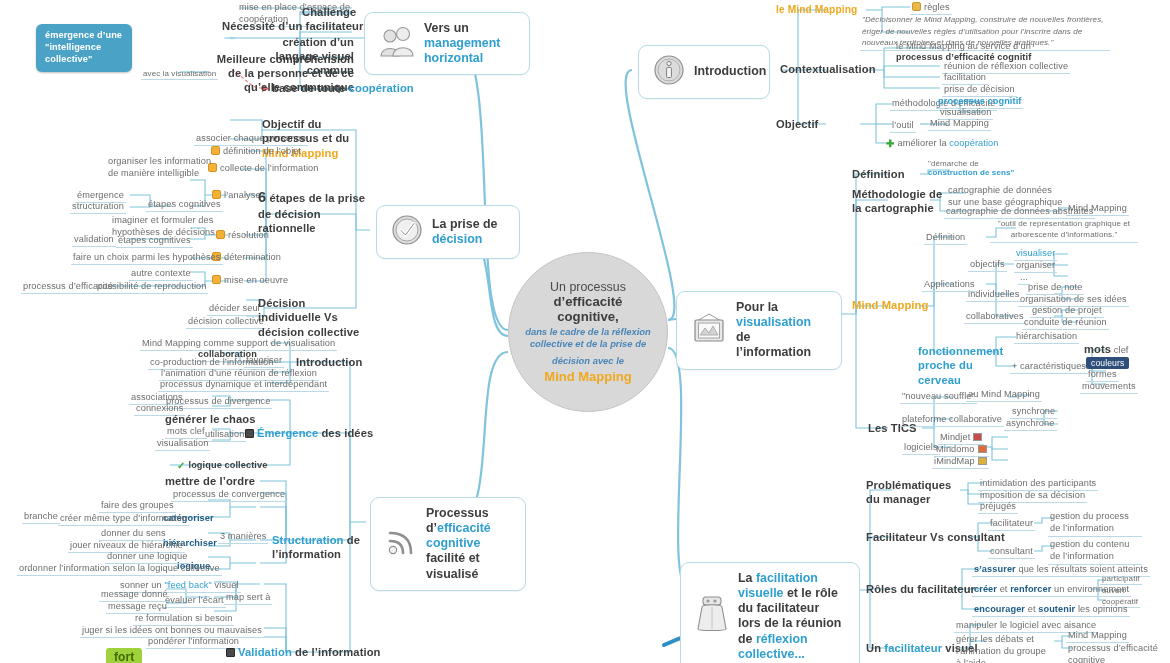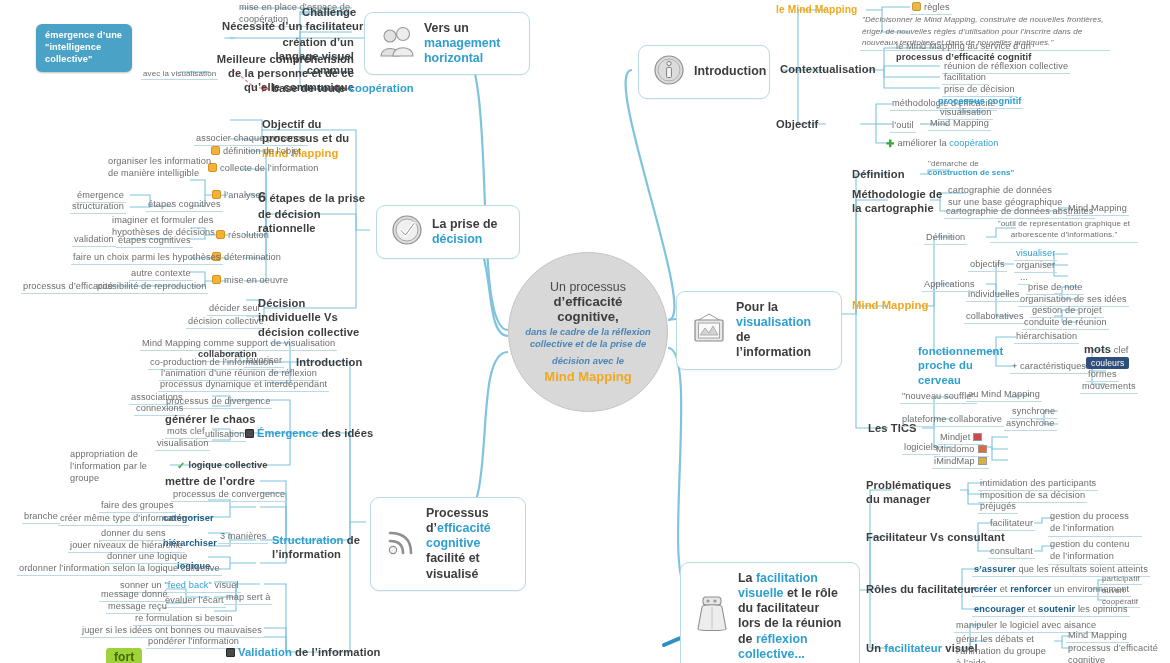--- a/index.html
+++ b/index.html
@@ -455,21 +455,20 @@
   <div class="node s11 b dark" style="left:296px; top:356px;">Introduction</div>
 
   <div class="node s9 grey ul" style="left:164px; top:396px;">processus de divergence</div>
   <div class="node s9 grey ul" style="left:129px; top:392px;">associations</div>
   <div class="node s9 grey ul" style="left:134px; top:403px;">connexions</div>
   <div class="node s11 b dark" style="left:165px; top:413px;">générer le chaos</div>
   <div class="node s9 grey ul" style="left:203px; top:429px;">utilisation</div>
   <div class="node s9 grey ul" style="left:165px; top:426px;">mots clef</div>
   <div class="node s9 grey ul" style="left:155px; top:438px;">visualisation</div>
   <div class="node s9 b dark" style="left:177px; top:460px;"><span class="mk mk-green">✓</span><span>logique collective</span></div>
-  <div class="node s9 grey wrap" style="left:70px; top:449px; width:100px; line-height:1.3;">appropriation de l’information par le groupe</div>
   <div class="node s11 dark" style="left:245px; top:427px;"><span class="mk mk-note2"></span><span class="blue b">Émergence</span><span class="b"> des idées</span></div>
 
   <div class="node s11 b dark" style="left:165px; top:475px;">mettre de l’ordre</div>
   <div class="node s9 grey ul" style="left:171px; top:489px;">processus de convergence</div>
   <div class="node s9 grey ul" style="left:218px; top:531px;">3 manières</div>
   <div class="node s9 b navy" style="left:163px; top:513px;">catégoriser</div>
   <div class="node s9 grey ul" style="left:99px; top:500px;">faire des groupes</div>
   <div class="node s9 grey ul" style="left:58px; top:513px;">créer même type d’information</div>
   <div class="node s9 grey ul" style="left:22px; top:511px;">branche</div>
   <div class="node s9 b navy" style="left:163px; top:538px;">hiérarchiser</div>

